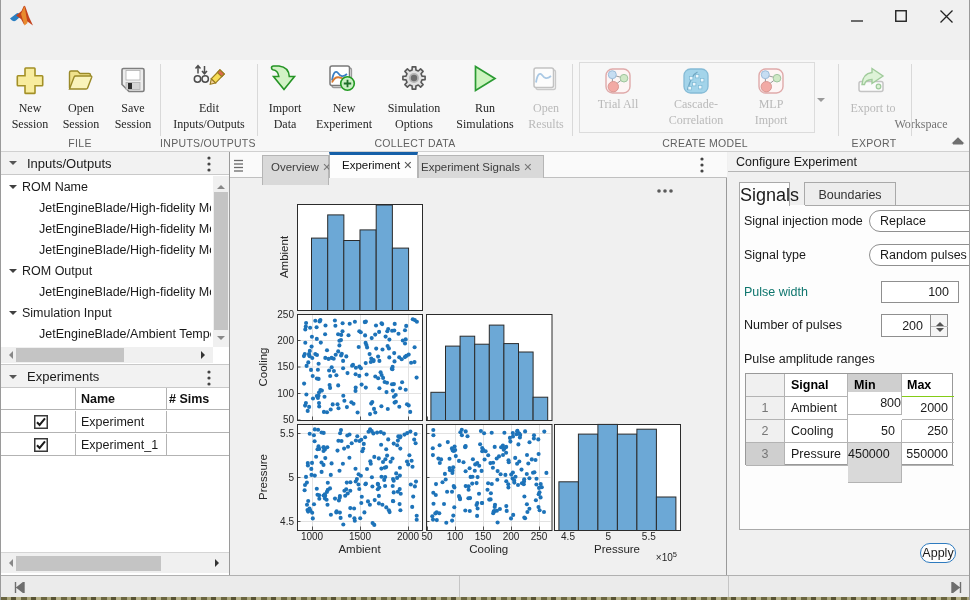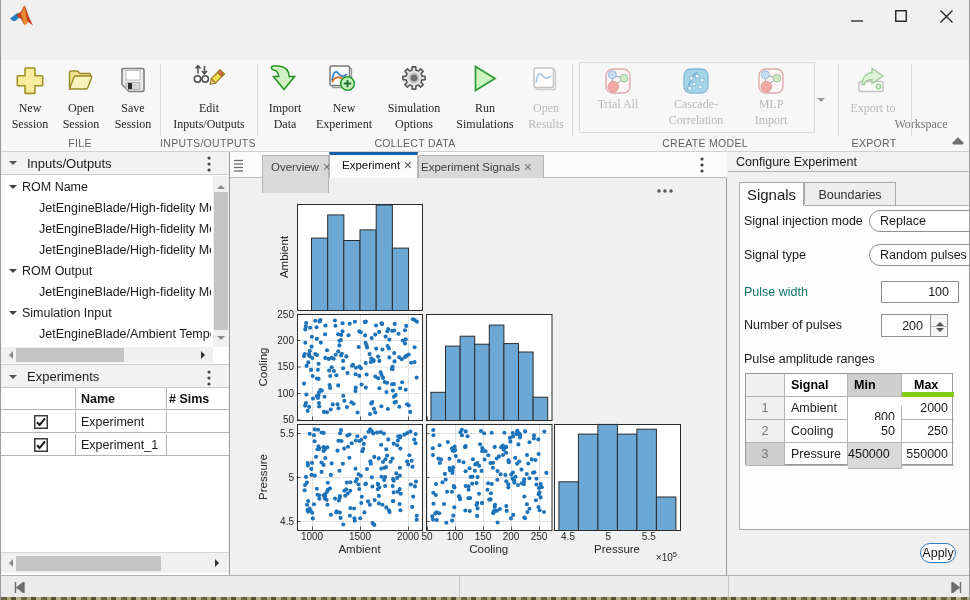--- a/index.html
+++ b/index.html
@@ -241,21 +241,21 @@
 
   <div class="abs" style="left:0;top:0;width:497px;height:26px;background:#fafafa;border-bottom:1px solid #c0c0c0">
     <svg width="9" height="14" viewBox="0 0 9 14" style="position:absolute;left:4px;top:7px">
           <g stroke="#6a6a6a" stroke-width="1.3">
             <line x1="0" y1="1.5" x2="9" y2="1.5"></line>
             <line x1="0" y1="5" x2="9" y2="5"></line>
             <line x1="0" y1="8.5" x2="9" y2="8.5"></line>
             <line x1="0" y1="12" x2="9" y2="12"></line>
           </g>
         </svg>
-    <div class="abs" style="left:32px;top:3px;width:67px;height:38px;background:#d9d9d9;border:1px solid #b5b5b5;border-bottom:none;font-size:11.5px;color:#3c3c3c;line-height:22px;padding-left:8px;white-space:nowrap">Overview <span style="color:#777;font-size:11px">✕</span></div>
+    <div class="abs" style="left:32px;top:3px;width:67px;height:30px;background:#d9d9d9;border:1px solid #b5b5b5;border-bottom:none;font-size:11.5px;color:#3c3c3c;line-height:22px;padding-left:8px;white-space:nowrap">Overview <span style="color:#777;font-size:11px">✕</span></div>
     <div class="abs" style="left:99px;top:0;width:89px;height:26px;background:#fdfdfd;border-left:1px solid #b5b5b5;border-right:1px solid #b5b5b5;border-top:3px solid #1660a8;font-size:11.5px;color:#111;line-height:21px;padding-left:12px;white-space:nowrap">Experiment <span style="color:#555;font-size:11px">✕</span></div>
     <div class="abs" style="left:188px;top:3px;width:126px;height:23px;background:#d9d9d9;border:1px solid #b5b5b5;border-bottom:none;font-size:11.5px;color:#3c3c3c;line-height:22px;padding-left:2px;white-space:nowrap">Experiment Signals <span style="color:#777;font-size:11px">✕</span></div>
     <svg width="4" height="16" viewBox="0 0 4 16" style="position:absolute;left:470px;top:5px">
           <circle cx="2" cy="2" r="1.6" fill="#444"></circle>
           <circle cx="2" cy="8" r="1.6" fill="#444"></circle>
           <circle cx="2" cy="14" r="1.6" fill="#444"></circle>
         </svg>
   </div>
 </div>
 <svg width="497" height="396" viewBox="0 0 497 396" style="position:absolute;left:229px;top:178px" font-family="Liberation Sans, sans-serif">
@@ -952,21 +952,21 @@
 <text x="58" y="79" font-size="11.5px" fill="#262626" text-anchor="middle" transform="rotate(-90 58 79)">Ambient</text>
 <text x="37" y="189" font-size="11.5px" fill="#262626" text-anchor="middle" transform="rotate(-90 37 189)">Cooling</text>
 <text x="37" y="299" font-size="11.5px" fill="#262626" text-anchor="middle" transform="rotate(-90 37 299)">Pressure</text>
 </svg>
 
 <div class="abs" style="left:727px;top:152px;width:243px;height:423px;background:#f0f0f0">
   <div class="abs" style="left:0;top:0;width:243px;height:20px;background:#f2f2f2;border-bottom:1px solid #b5b5b5">
     <div class="abs" style="left:8px;top:0;line-height:20px;font-size:12.5px;color:#1a1a1a">Configure Experiment</div>
   </div>
 
-  <div class="abs" style="left:11px;top:30px;width:65px;height:24px;background:#fdfdfd;border:1px solid #a9a9a9;border-bottom:none;text-align:center;line-height:24px;font-size:15px;color:#1a1a1a;z-index:2">Signals</div>
+  <div class="abs" style="left:11px;top:30px;width:51px;height:24px;background:#fdfdfd;border:1px solid #a9a9a9;border-bottom:none;text-align:center;line-height:24px;font-size:18px;color:#1a1a1a;z-index:2">Signals</div>
   <div class="abs" style="left:76px;top:30px;width:92px;height:24px;background:#ededed;border:1px solid #a9a9a9;border-bottom:none;text-align:center;line-height:24px;font-size:12.5px;color:#333">Boundaries</div>
 
   <div class="abs" style="left:11px;top:53px;width:232px;height:325px;background:#fdfdfd;border-left:1px solid #a9a9a9;border-top:1px solid #a9a9a9;border-bottom:1px solid #a9a9a9">
     <div class="abs" style="left:0;top:-1px;width:65px;height:1px;background:#fdfdfd"></div>
   </div>
 
   <div class="abs" style="left:16px;top:62px;font-size:12.5px;color:#1a1a1a">Signal injection mode</div>
   <div class="abs" style="left:141px;top:58px;width:110px;height:22px;background:#fff;border:1px solid #8f8f8f;border-radius:11px 0 0 11px;line-height:21px;padding-left:10px;font-size:12.5px;color:#1a1a1a">Replace</div>
   <div class="abs" style="left:16px;top:96px;font-size:12.5px;color:#1a1a1a">Signal type</div>
   <div class="abs" style="left:141px;top:92px;width:110px;height:22px;background:#fff;border:1px solid #8f8f8f;border-radius:11px 0 0 11px;line-height:21px;padding-left:10px;font-size:12.5px;color:#1a1a1a">Random pulses</div>
@@ -978,32 +978,32 @@
     <div class="abs" style="left:4.5px;top:3px;width:0;height:0;border:4px solid transparent;border-bottom-color:#555"></div>
     <div class="abs" style="left:4.5px;top:13px;width:0;height:0;border:4px solid transparent;border-top-color:#555"></div>
     <div class="abs" style="left:0;top:11px;width:17px;height:1px;background:#b5b5b5"></div>
   </div>
   <div class="abs" style="left:16px;top:200px;font-size:12.5px;color:#1a1a1a">Pulse amplitude ranges</div>
 
   <div class="abs" style="left:17px;top:221px;width:208px;height:92px;border:1px solid #999;background:#fff;font-size:12.5px">
     <div class="abs" style="left:0;top:0;width:39px;height:23px;background:#f0f0f0;border-right:1px solid #b3b3b3;border-bottom:1px solid #b3b3b3"></div>
     <div class="abs" style="left:39px;top:0;width:63px;height:23px;border-right:1px solid #b3b3b3;border-bottom:1px solid #b3b3b3;font-weight:bold;line-height:22px;padding-left:6px">Signal</div>
     <div class="abs" style="left:102px;top:0;width:54px;height:23px;background:#cfcfcf;border-right:1px solid #b3b3b3;border-bottom:1px solid #b3b3b3;font-weight:bold;line-height:22px;padding-left:6px">Min</div>
-    <div class="abs" style="left:156px;top:0;width:52px;height:23px;border-bottom:5px solid #84cc16;font-weight:bold;line-height:22px;padding-left:12px">Max</div>
+    <div class="abs" style="left:156px;top:0;width:52px;height:23px;border-bottom:1px solid #84cc16;font-weight:bold;line-height:22px;padding-left:5px">Max</div>
     <div class="abs" style="left:0;top:23px;width:39px;height:23px;background:#f0f0f0;border-right:1px solid #b3b3b3;border-bottom:1px solid #b3b3b3;color:#777;text-align:center;line-height:22px">1</div>
     <div class="abs" style="left:39px;top:23px;width:63px;height:23px;border-right:1px solid #b3b3b3;border-bottom:1px solid #b3b3b3;line-height:22px;padding-left:6px;color:#1a1a1a">Ambient</div>
-    <div class="abs" style="left:102px;top:32px;width:54px;height:23px;background:#fff;border-right:1px solid #b3b3b3;border-bottom:1px solid #b3b3b3;line-height:22px;padding-right:6px;text-align:right;color:#1a1a1a">800</div>
+    <div class="abs" style="left:102px;top:18px;width:54px;height:23px;background:#fff;border-right:1px solid #b3b3b3;border-bottom:1px solid #b3b3b3;line-height:22px;text-align:right;color:#1a1a1a">800</div>
     <div class="abs" style="left:156px;top:23px;width:52px;height:23px;border-bottom:1px solid #b3b3b3;line-height:22px;padding-right:6px;text-align:right;color:#1a1a1a">2000</div>
     <div class="abs" style="left:0;top:46px;width:39px;height:23px;background:#f0f0f0;border-right:1px solid #b3b3b3;border-bottom:1px solid #b3b3b3;color:#777;text-align:center;line-height:22px">2</div>
     <div class="abs" style="left:39px;top:46px;width:63px;height:23px;border-right:1px solid #b3b3b3;border-bottom:1px solid #b3b3b3;line-height:22px;padding-left:6px;color:#1a1a1a">Cooling</div>
     <div class="abs" style="left:102px;top:46px;width:54px;height:23px;background:#fff;border-right:1px solid #b3b3b3;border-bottom:1px solid #b3b3b3;line-height:22px;padding-right:6px;text-align:right;color:#1a1a1a">50</div>
     <div class="abs" style="left:156px;top:46px;width:52px;height:23px;border-bottom:1px solid #b3b3b3;line-height:22px;padding-right:6px;text-align:right;color:#1a1a1a">250</div>
     <div class="abs" style="left:0;top:69px;width:39px;height:23px;background:#cfcfcf;border-right:1px solid #b3b3b3;border-bottom:1px solid #b3b3b3;color:#777;text-align:center;line-height:22px">3</div>
     <div class="abs" style="left:39px;top:69px;width:63px;height:23px;border-right:1px solid #b3b3b3;border-bottom:1px solid #b3b3b3;line-height:22px;padding-left:6px;color:#1a1a1a">Pressure</div>
-    <div class="abs" style="left:102px;top:69px;width:54px;height:26px;background:#d9d9d9;border-right:1px solid #b3b3b3;border-bottom:1px solid #b3b3b3;line-height:22px;padding-right:22px;text-align:right;color:#1a1a1a">450000</div>
+    <div class="abs" style="left:102px;top:69px;width:54px;height:40px;background:#d9d9d9;border-right:1px solid #b3b3b3;border-bottom:1px solid #b3b3b3;line-height:22px;padding-right:22px;text-align:right;color:#1a1a1a">450000</div>
     <div class="abs" style="left:156px;top:69px;width:52px;height:23px;border-bottom:1px solid #b3b3b3;line-height:22px;padding-right:6px;text-align:right;color:#1a1a1a">550000</div>
   </div>
 
   <div class="abs" style="left:192px;top:391px;width:36px;height:20px;border:1px solid #2e7bbf;border-radius:10px;background:#fdfdfd;text-align:center;line-height:19px;font-size:12.5px;color:#1a1a1a">Apply</div>
 </div>
 
 <div class="abs" style="left:0;top:575px;width:970px;height:22px;background:#ebebeb;border-top:1px solid #b0b0b0">
   <div class="abs" style="left:458px;top:0;width:1px;height:22px;background:#c5c5c5"></div>
   <div class="abs" style="left:727px;top:0;width:1px;height:22px;background:#c5c5c5"></div>
   <svg width="11" height="11" style="position:absolute;left:13px;top:6px">

